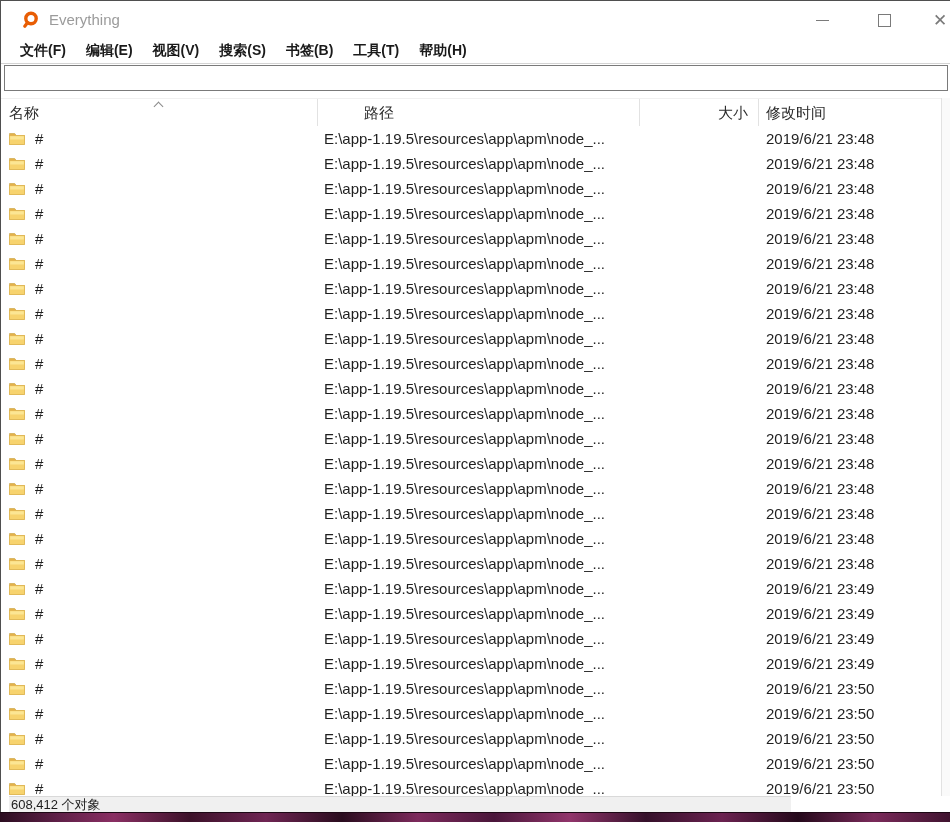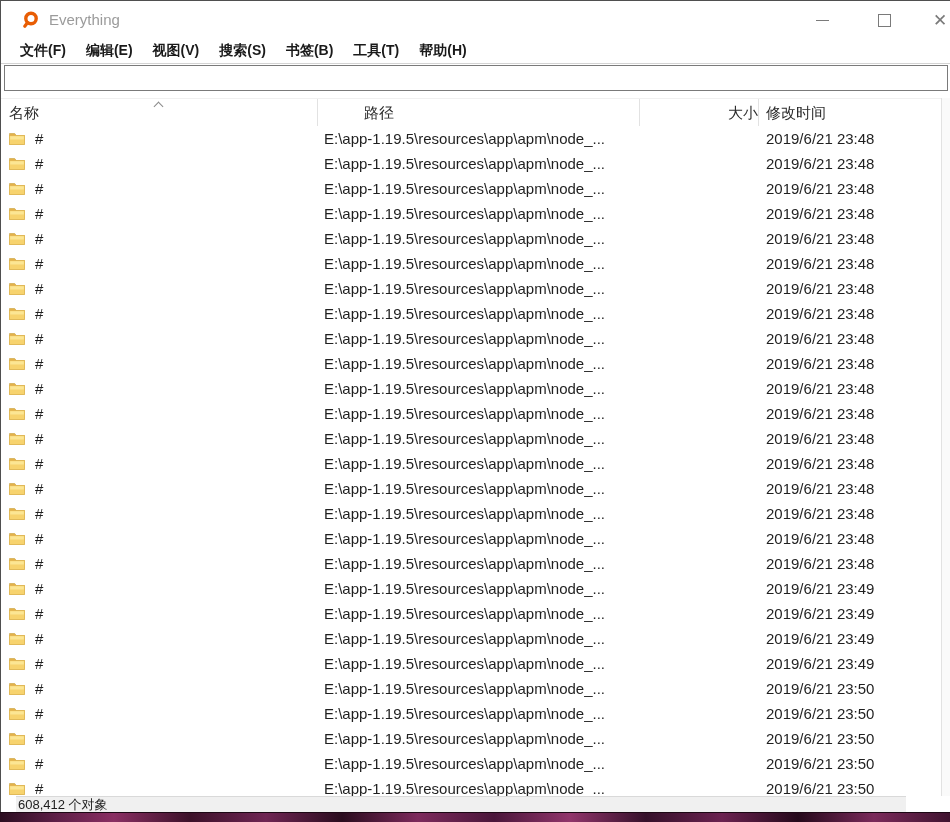--- a/index.html
+++ b/index.html
@@ -45,21 +45,21 @@
   .cols { display:grid; grid-template-columns:317px 322px 119px 183px 9px; }
   .header-row {
     position:absolute; left:0; top:97px; width:950px; height:28px;
     font-size:15px; color:#2b2b2b; background:#ffffff;
     border-top:1px solid #f0f0f0;
   }
   .hcell { position:relative; display:flex; align-items:center; height:28px; border-right:1px solid #e2e2e2; }
   .hcell:last-child { border-right:none; }
   .h-name { padding-left:8px; }
   .h-path { padding-left:6px;margin-left:40px; }
-  .h-size { justify-content:flex-end; }
+  .h-size { justify-content:flex-end; padding-right:10px; }
   .h-mod  { padding-left:7px;text-align:center; }
   .sort-caret {
     position:absolute; left:50%; top:2px; transform:translateX(-50%);
     width:8px; height:8px;
   }
   .sort-caret::before {
     content:""; position:absolute; left:0; top:2px; width:6px; height:6px;
     border-left:1px solid #8a8a8a; border-top:1px solid #8a8a8a;
     transform:rotate(45deg);
   }
@@ -73,21 +73,21 @@
   .c-size { justify-content:flex-end; padding-right:10px; }
   .c-mod { padding-left:7px; }
   .folder-svg { width:16px; height:13px; flex:0 0 16px; }
   
   .scrollbar {
     position:absolute; right:0; top:97px; width:9px; height:698px;
     background:#fafafa; border-left:1px solid #e2e2e2;
   }
   
   .statusbar {
-    position:absolute; left:15px; top:795px; width:890px; height:17px;
+    position:absolute; left:8px; top:795px; width:782px; height:17px;
     background:#f0f0f0; border-top:1px solid #d9d9d9;
     display:flex; align-items:center; font-size:13px; color:#1e1e1e; padding-left:2px;
   }
   
   .wallpaper {
     position:absolute; left:0; top:812px; width:950px; height:10px;
     background:linear-gradient(90deg,
       #2b0d20 0%, #5e1f47 6%, #8a2f63 12%, #3c1129 20%, #6f2553 28%,
       #2a0c1e 36%, #7d2a5c 44%, #4a163a 52%, #91356b 60%, #35102a 68%,
       #6b2250 76%, #25091b 84%, #7a2a5a 92%, #40132f 100%);

